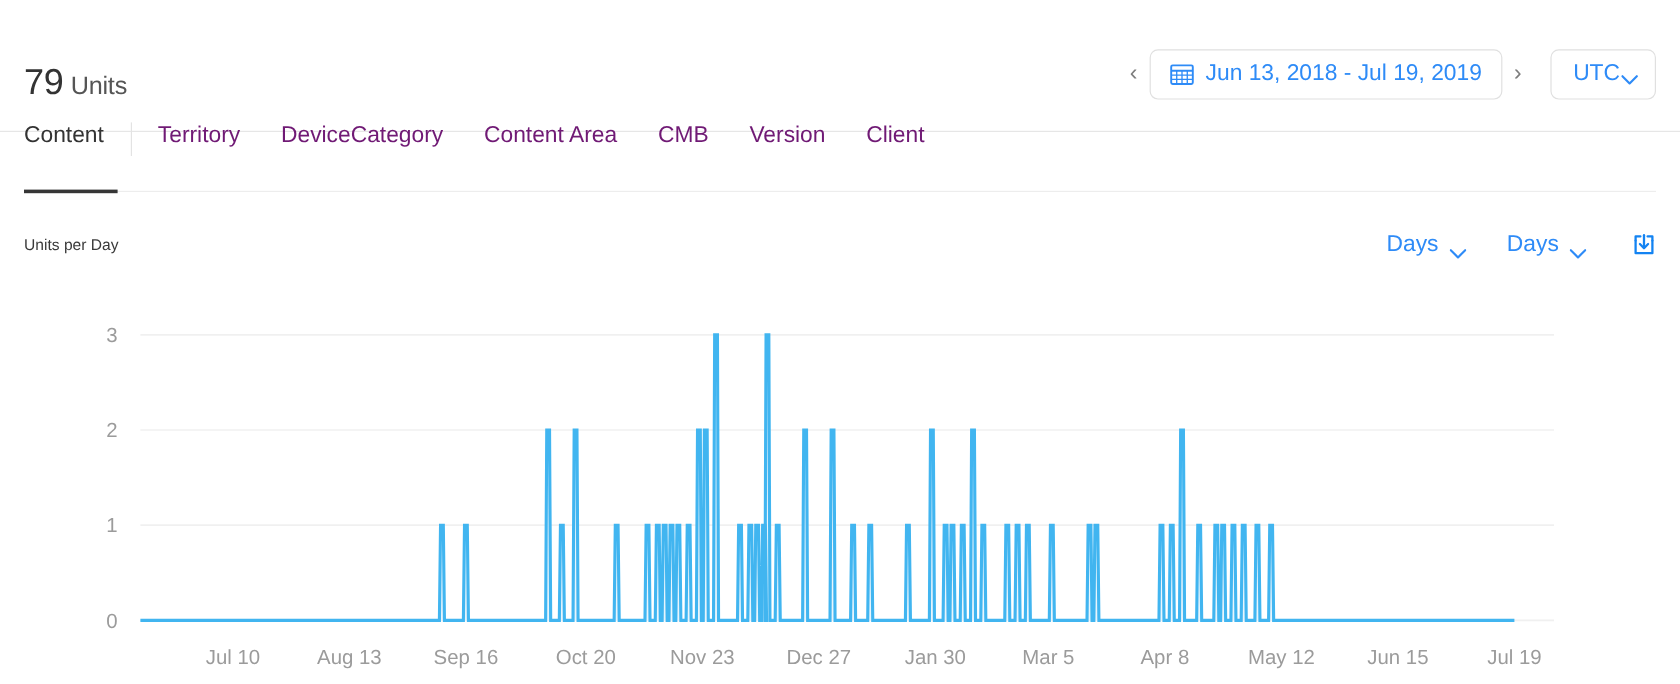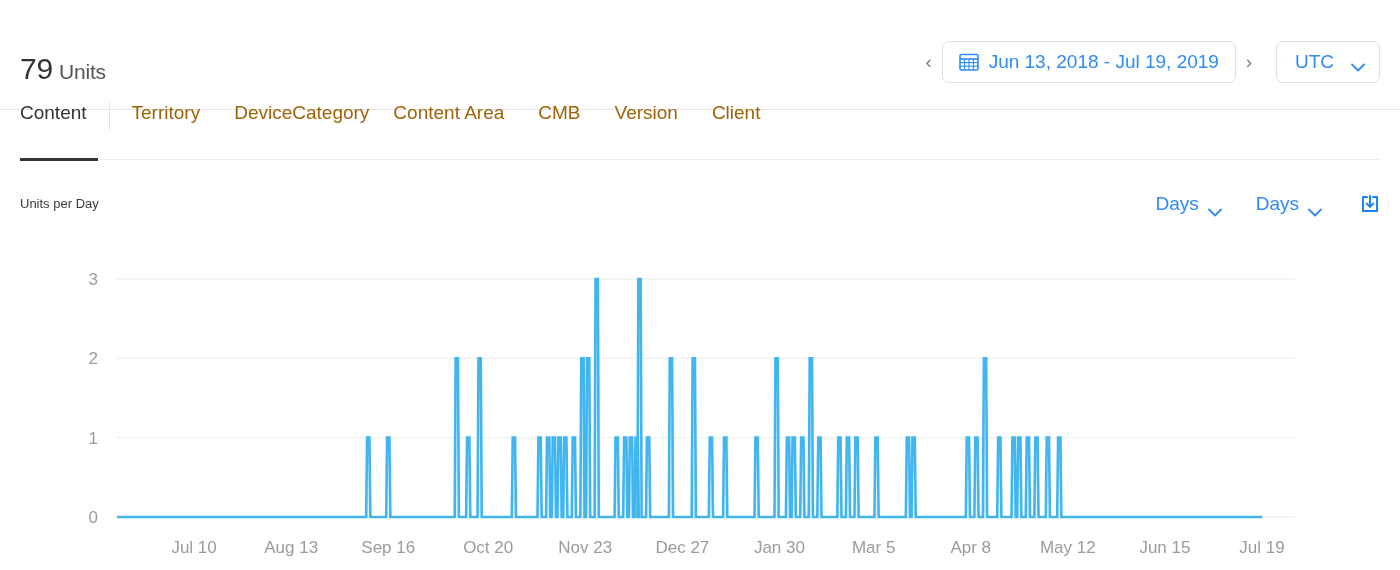--- a/index.html
+++ b/index.html
@@ -32,38 +32,38 @@
     color:#7d7d7d;font-size:19px;cursor:pointer;user-select:none;
   }
   .datebox{
     display:flex;align-items:center;gap:10px;
     height:40px;padding:0 16px;border:1px solid #e0e0e0;border-radius:7px;
     background:#fff;cursor:pointer;
   }
   .cal-icon{width:20px;height:20px;display:block;}
   .datetext{font-size:19px;color:#2e8bf7;white-space:nowrap;text-align:right;}
   .tzbox{
-    display:flex;align-items:center;gap:17px;margin-left:14px;
+    display:flex;align-items:center;gap:1px;margin-left:14px;
     height:40px;padding:0 14px 0 18px;border:1px solid #e0e0e0;border-radius:7px;
     background:#fff;cursor:pointer;
   }
   .tztext{font-size:19px;color:#2e8bf7;}
   .chev-down{width:14px;height:9px;display:block;}
 
   
   .tabs{
     position:absolute;left:0;top:96px;width:1192px;height:64px;
   }
   .tabs-inner{position:absolute;left:20px;top:0;display:flex;align-items:flex-start;}
   .tab{
     font-size:19px;white-space:nowrap;cursor:pointer;
     padding:6px 0 0 0;
   }
   .tab.active{color:#333333;}
-  .tab.link{color:#a16207;}
+  .tab.link{color:#701a75;}
   .tab-sep{
     width:1px;height:28px;background:#e3e3e3;margin:6px 22px 0 22px;
   }
   .tabs-underline{
     position:absolute;left:20px;top:62px;width:78px;height:3px;background:#363636;
   }
   .tabs-border{
     position:absolute;left:20px;top:63px;width:1360px;height:1px;background:#ededed;
   }
 
@@ -135,21 +135,21 @@
       </div>
     </div>
   </div>
 
   <div class="tabs">
     <div class="tabs-inner">
       <div class="tab active">Content</div>
       <div class="tab-sep"></div>
       <div class="tab link" style="margin-right:34px">Territory</div>
       <div class="tab link" style="">Device</div>
-      <div class="tab link" style="margin-right:24px">Category</div>
+      <div class="tab link" style="margin-right:34px">Category</div>
       <div class="tab link" style="margin-right:34px">Content Area</div>
       <div class="tab link" style="margin-right:34px">CMB</div>
       <div class="tab link" style="margin-right:34px">Version</div>
       <div class="tab link">Client</div>
     </div>
     <div class="tabs-border"></div>
     <div class="tabs-underline"></div>
   </div>
 
   <div class="chart-title">Units per Day</div>

